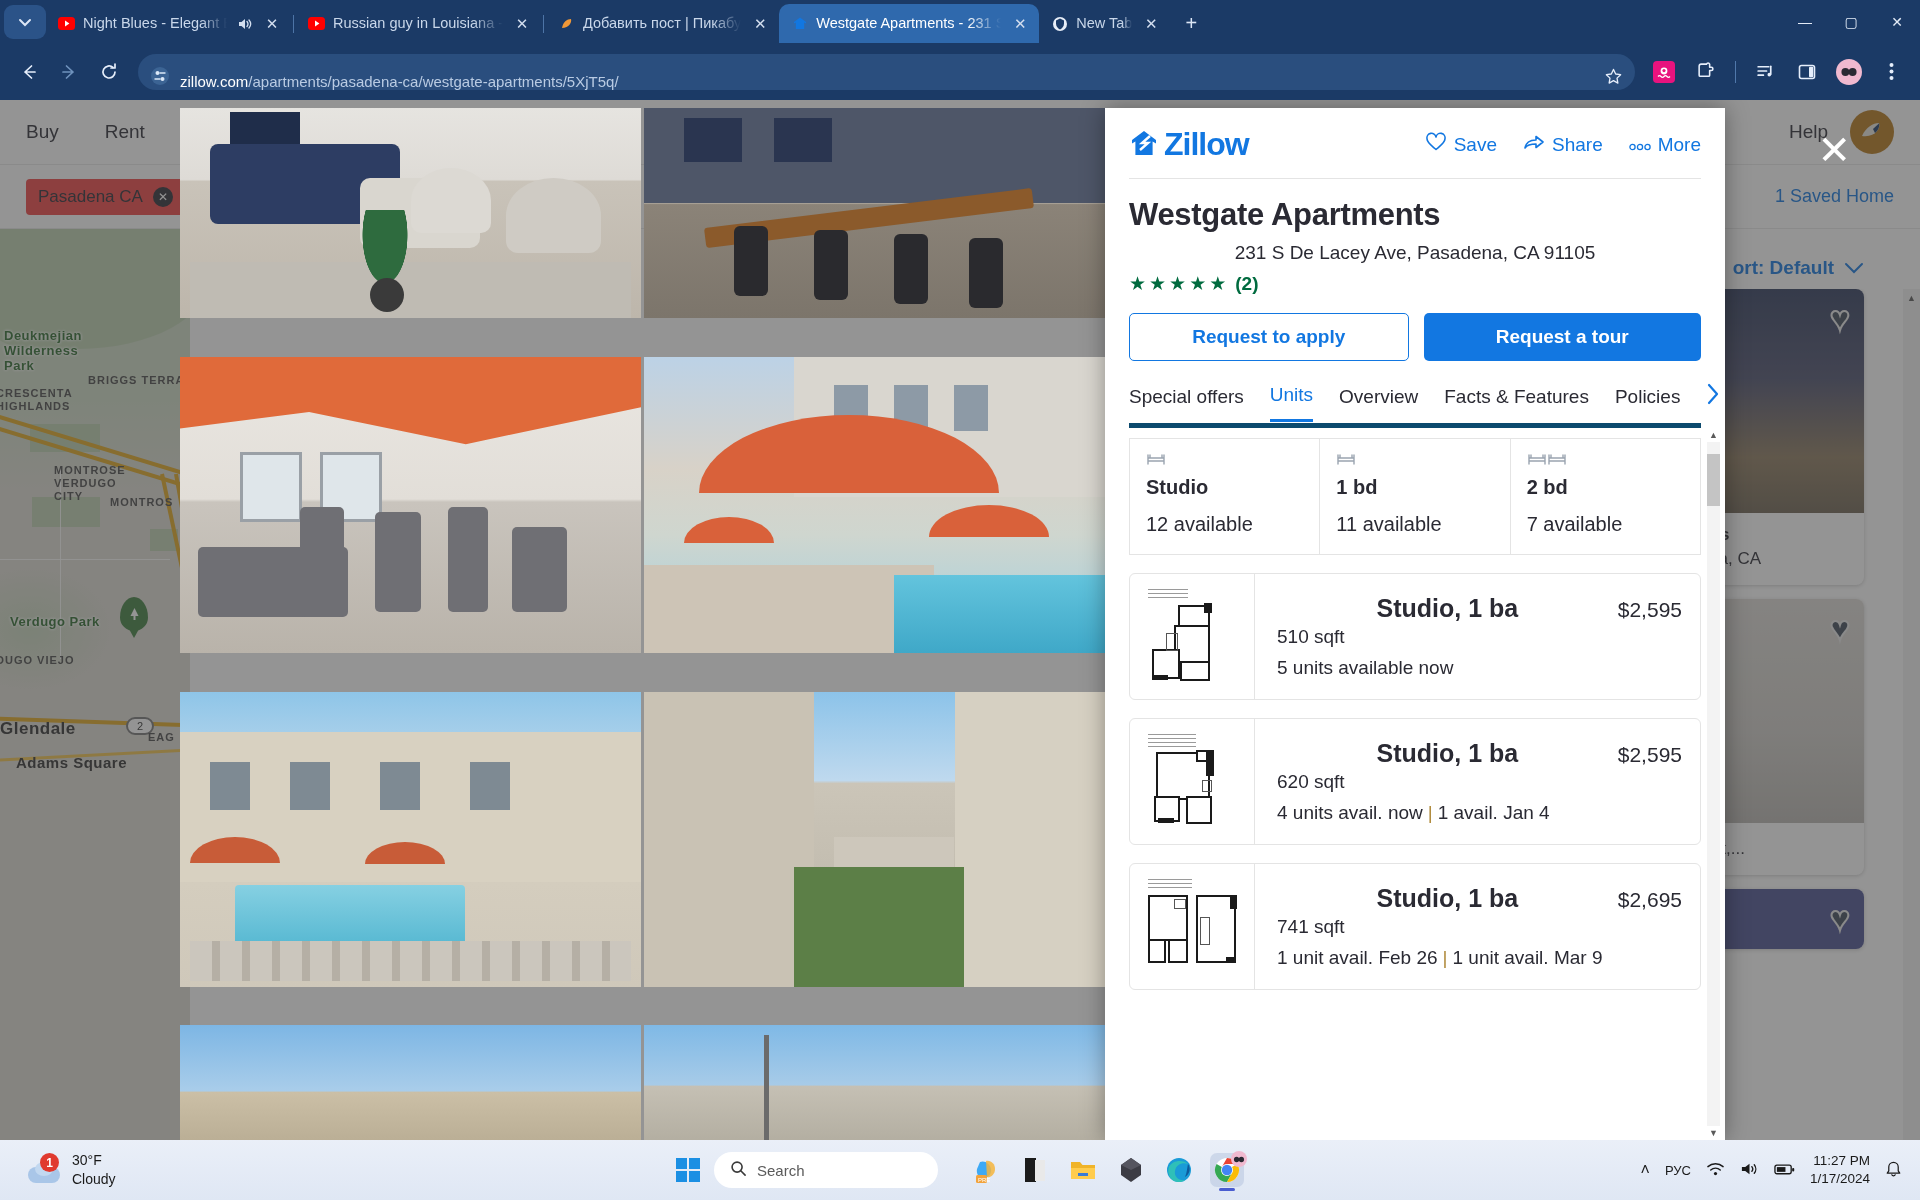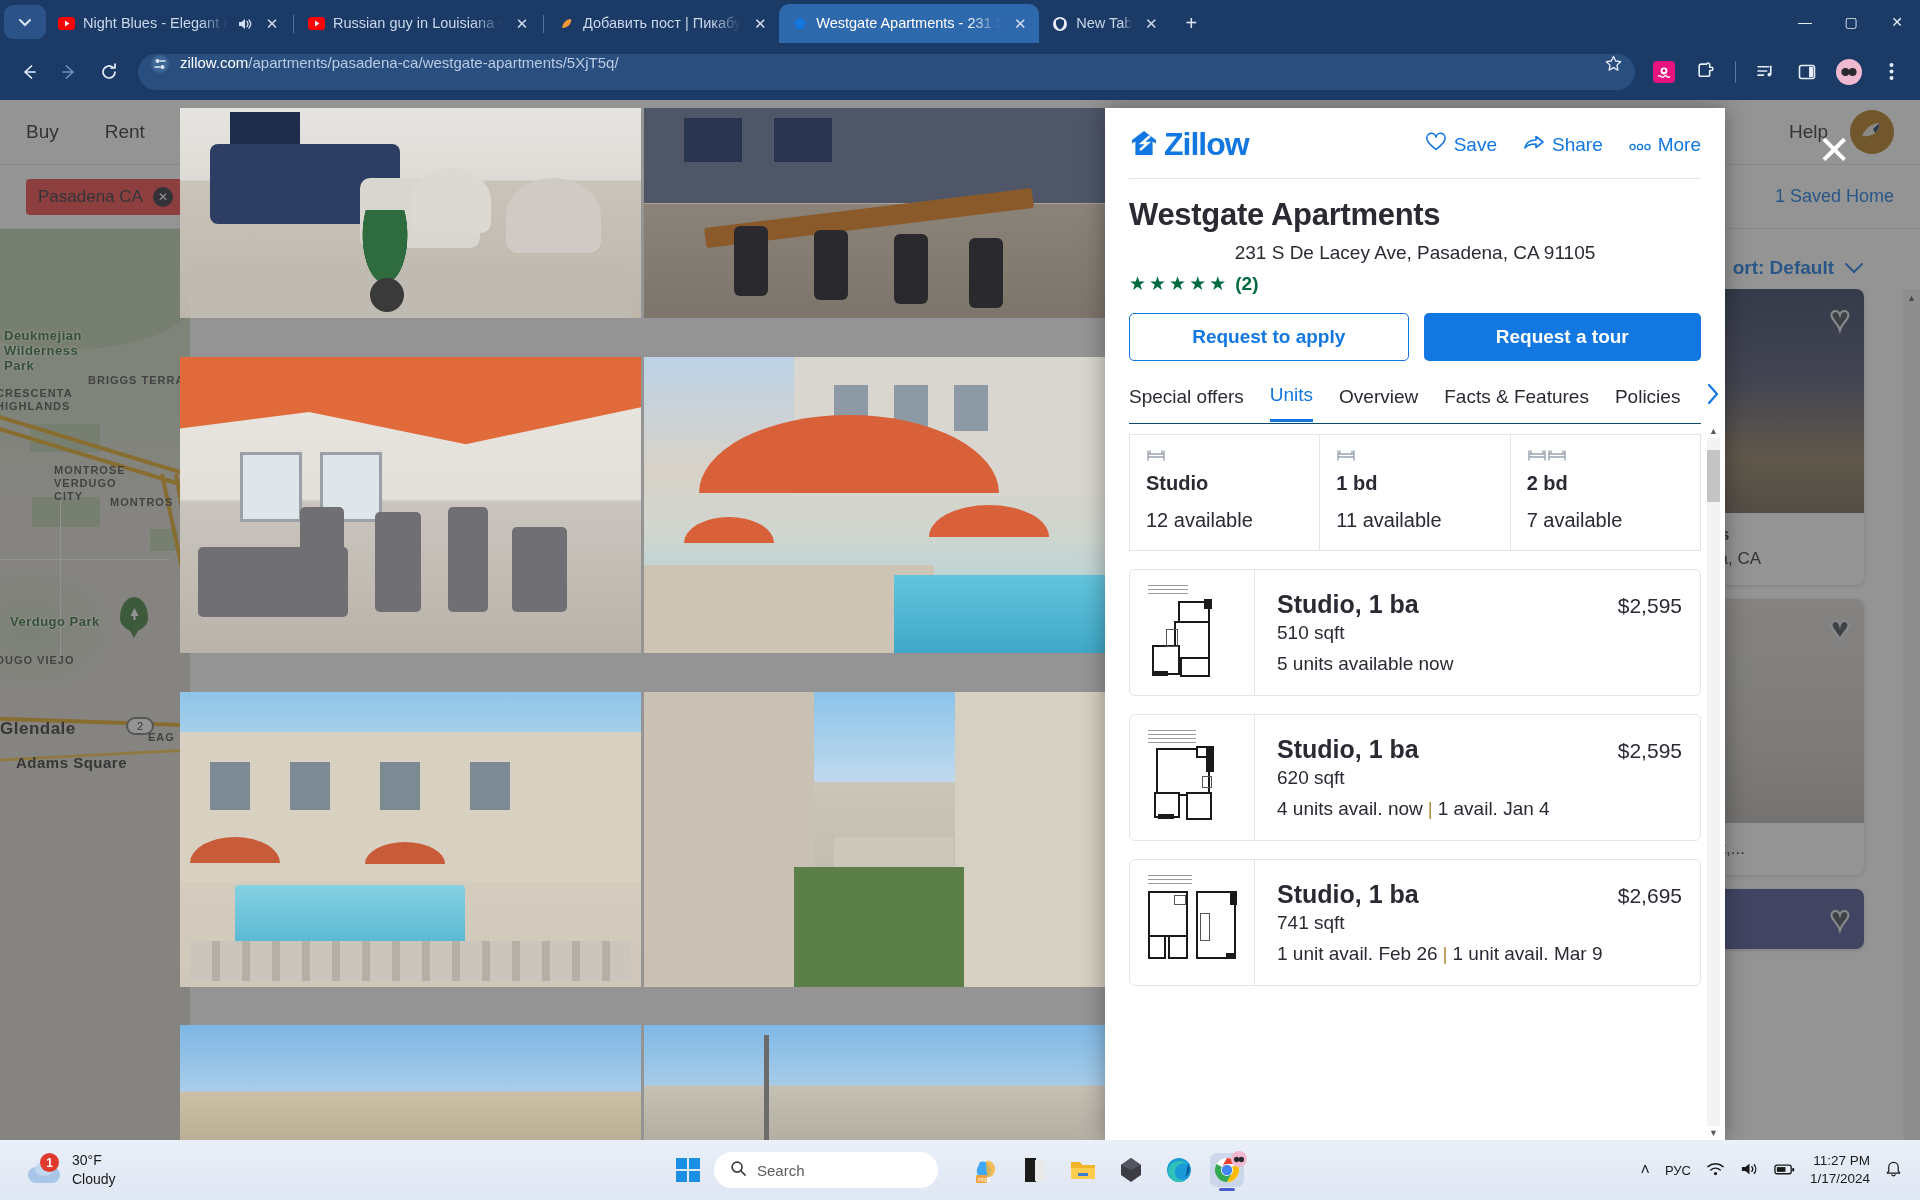--- a/index.html
+++ b/index.html
@@ -52,21 +52,21 @@
   .wc { width: 46px; height: 43px; display:flex; align-items:center; justify-content:center; color:#e3ebf7; font-size: 14px;}
 
   .toolbar {
     position: absolute; top: 43px; left: 0; right: 0; height: 57px;
     background: #1b3a66; display: flex; align-items: center; gap: 2px;
     padding: 0 10px;
   }
   .tb-icon { width: 38px; height: 38px; border-radius: 50%; display:flex; align-items:center; justify-content:center; color:#e6eefb; flex:0 0 auto;}
   .omnibox {
     flex: 1 1 auto; height: 36px; background: #2a4e7e; border-radius: 18px;
-    display: flex; align-items: flex-start; padding: 0 12px; gap: 10px;
+    display: flex; align-items: flex-end; padding: 0 12px; gap: 10px;
     margin: 0 8px; min-width: 0;
   }
   .omnibox .urltext { font-size: 15px; color:#ffffff; white-space: nowrap; overflow:hidden; }
   .omnibox .urltext .dim { color: #b9cbe3; }
   .star { margin-left:auto; color:#e6eefb; }
   .tb-right { display:flex; align-items:center; gap:4px; flex:0 0 auto; }
   .ext-pink { width:22px; height:22px; background:#e8137e; border-radius:4px; display:flex; align-items:center; justify-content:center; }
   .tb-div { width:1px; height:22px; background:#5078ab; margin:0 6px; }
   .avatar-pink { width:26px; height:26px; border-radius:50%; background:#f0b9cf; display:flex; align-items:center; justify-content:center; }
 
@@ -218,21 +218,21 @@
   .m-title { font-size:31px; font-weight:bold; color:#2a2a33; margin-top:18px; letter-spacing:-.3px;}
   .m-addr { font-size:19px; color:#2a2a33; margin-top:9px;text-align:center; }
   .m-stars { display:flex; align-items:center; gap:3px; margin-top:8px; color:#006b3f; font-size:19px; }
   .m-stars .cnt { font-weight:bold; margin-left:6px; }
   .m-btns { display:flex; gap:15px; margin-top:18px; }
   .btn { flex:1 1 0; height:48px; border-radius:5px; font-size:19px; font-weight:bold;
          display:flex; align-items:center; justify-content:center; }
   .btn.outline { border:1px solid #1277e1; color:#1277e1; background:#fff; }
   .btn.solid { background:#1277e1; color:#fff; }
   .m-tabs { display:flex; align-items:center; gap:26px; margin-top:22px;
-            border-bottom:1px solid #0c4a6e; padding-bottom:0; }
+            border-bottom:5px solid #0c4a6e; padding-bottom:0; }
   .m-tab { font-size:19px; color:#2a2a33; padding-bottom:13px; white-space:nowrap;}
   .m-tab.sel { color:#1277e1; border-bottom:3px solid #1277e1; font-weight:normal; }
   .m-tabs .chev { margin-left:auto; color:#1277e1; font-size:22px; padding-bottom:12px;}
 
   .m-body { flex:1 1 auto; overflow:hidden; position:relative; padding:0 24px; }
   .bedrow { display:flex; gap:0; margin-top:10px; }
   .bedcard { flex:1 1 0; border:1px solid #e4e4e4; padding:13px 16px 18px 16px; }
   .bedcard + .bedcard { border-left:none; }
   .bedcard .bicon { color:#9aa4b0; font-size:16px; letter-spacing:1px; }
   .bedcard .bname { font-size:20px; font-weight:bold; color:#2a2a33; margin-top:5px; }
@@ -241,21 +241,21 @@
   .unit { display:flex; align-items:stretch; border:1px solid #e4e4e4; border-radius:6px; margin-top:18px; }
   .unit .fpwrap { width:125px; flex:0 0 auto; border-right:1px solid #e4e4e4; display:flex; align-items:center; justify-content:center; padding:10px 0; }
   .unit .fp { position:relative; width:96px; height:100px; }
   .unit .fp .lines { position:absolute; top:2px; left:4px; width:40px; height:12px;
      background:repeating-linear-gradient(180deg,#9a9a9a 0 1px,transparent 1px 4px); }
   .unit .fp .room { position:absolute; border:2px solid #1a1a1a; background:#fff; }
   .unit .fp .blk { position:absolute; background:#1a1a1a; }
   .unit .fp .thin { position:absolute; border:1px solid #555; }
   .unit .meta { flex:1 1 auto; padding:20px 18px 20px 22px; display:flex; }
   .unit .mleft { flex:1 1 auto; }
-  .unit .utitle { font-size:25px; font-weight:bold; color:#2a2a33; }
+  .unit .utitle { font-size:25px; font-weight:bold; color:#2a2a33;text-align:center; }
   .unit .usqft { font-size:19px; color:#2a2a33; margin-top:3px; }
   .unit .uavail { font-size:19px; color:#2a2a33; margin-top:9px; }
   .unit .uavail .sep { color:#b08b3c; margin:0 5px; }
   .unit .uprice { font-size:21px; color:#2a2a33; flex:0 0 auto; padding-top:4px; }
 
   
   .mscroll { position:absolute; right:5px; top:0; width:13px; bottom:0; }
   .mscroll .track { position:absolute; top:14px; bottom:14px; left:0; right:0; background:#f3f3f3; }
   .mscroll .thumb { position:absolute; top:26px; left:0; right:0; height:52px; background:#c4c4c4; border-radius:0; }
   .mscroll .arw { position:absolute; left:0; right:0; height:14px; display:flex; align-items:center; justify-content:center; color:#5a5a5a; font-size:9px;}

